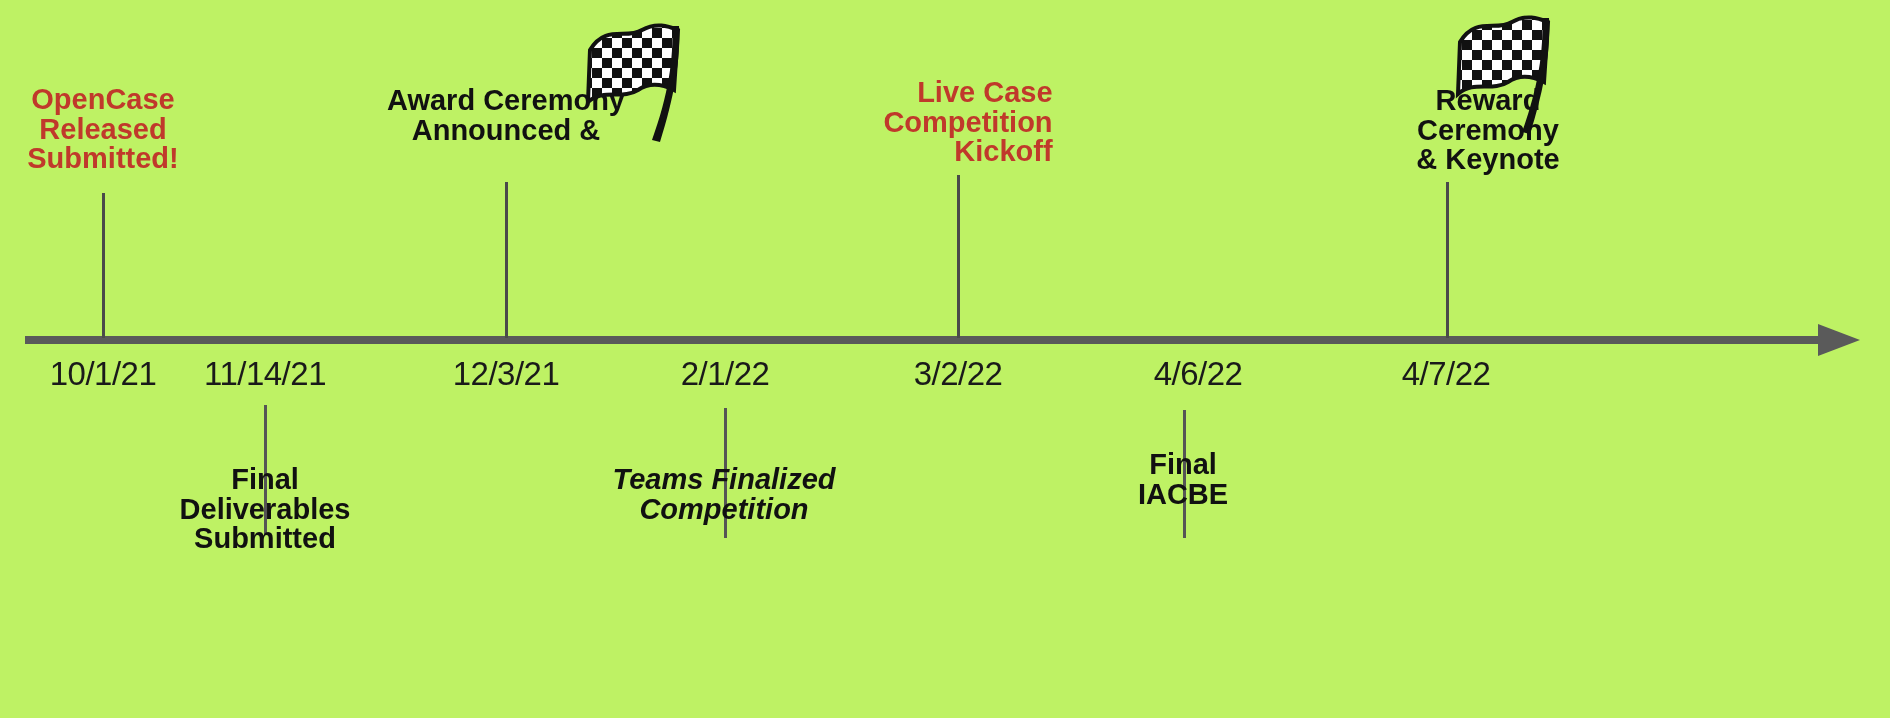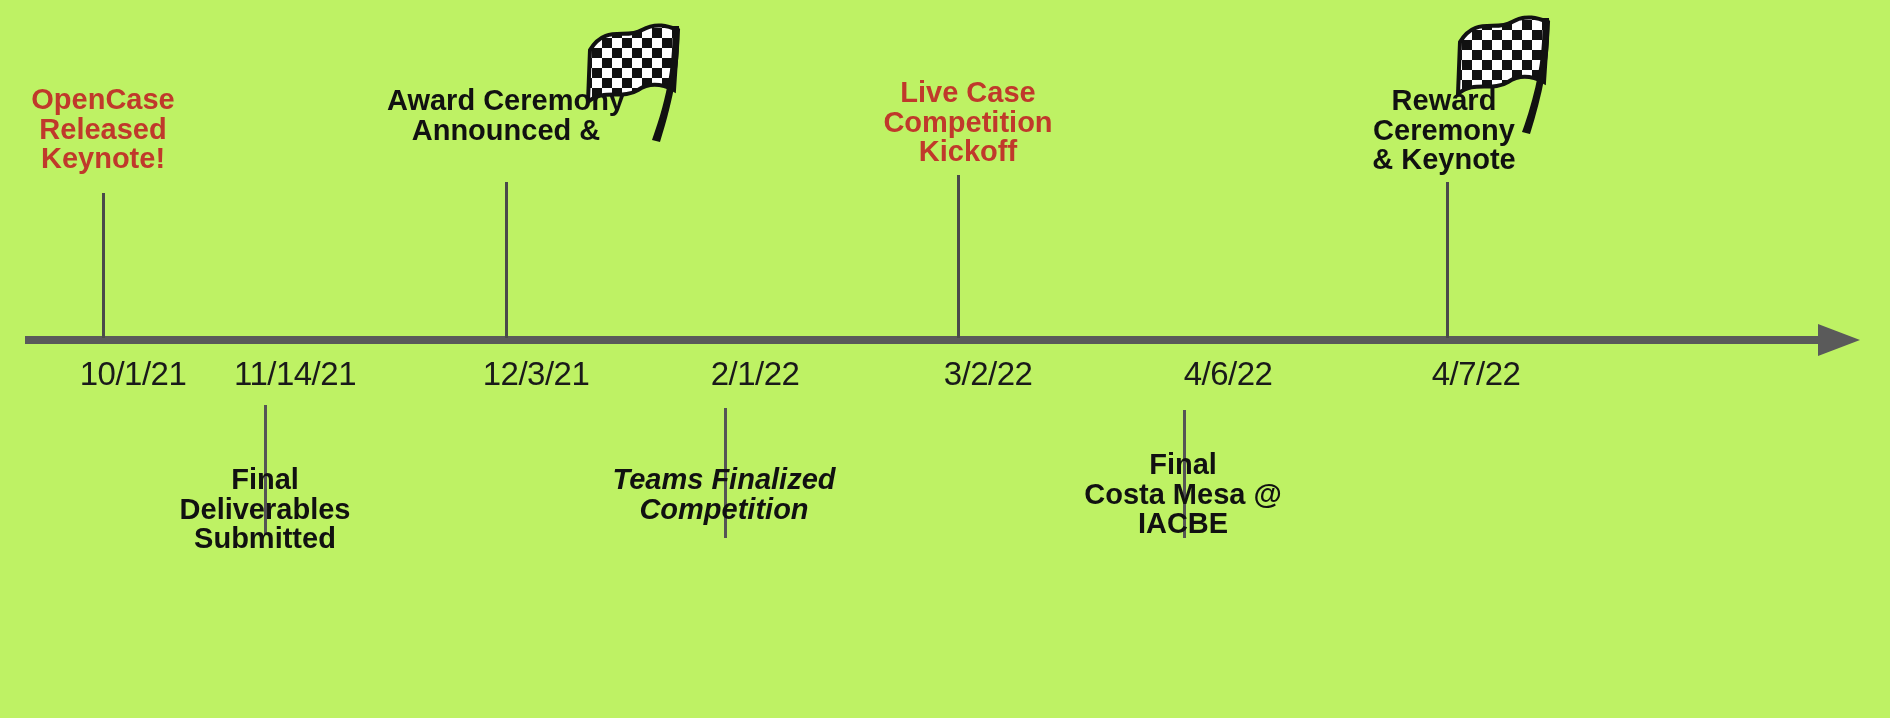--- a/index.html
+++ b/index.html
@@ -55,21 +55,20 @@
   .date-label {
     position: absolute;
     top: 355px;
     transform: translateX(-50%);
     font-family: "Liberation Sans Narrow", "Liberation Sans", sans-serif;
     font-size: 33px;
     font-weight: 400;
     color: #1a1a1a;
     white-space: nowrap;
     letter-spacing: -0.5px;
-    margin-left: 30px;
   }
 
   
   .event-label {
     position: absolute;
     transform: translateX(-50%);
     text-align: center;
     font-family: "Liberation Sans", sans-serif;
     font-weight: bold;
     font-size: 29px;
@@ -148,35 +147,35 @@
       </g>
       <path d="M8,32 C24,6 44,22 60,12 C74,4 86,8 96,12
                L92,72 C80,66 68,64 56,72 C40,82 22,70 6,84 Z" fill="none" stroke="#111111" stroke-width="4"></path>
       <path d="M97,8 C99,40 92,80 78,124 L70,122 C86,78 92,40 90,8 Z" fill="#111111"></path>
     </svg>
   </div>
 
   <div class="event-label top red" style="left:103px; top:85px;">
     <span class="ln">OpenCase</span>
     <span class="ln">Released</span>
-    <span class="ln">Keynote!</span>
+    <span class="ln">Submitted!</span>
   </div>
 
   <div class="event-label top" style="left:506px; top:86px;">
     <span class="ln">Award Ceremony</span>
     <span class="ln">Announced &amp;</span>
   </div>
 
-  <div class="event-label top red" style="left:968px; top:78px;">
+  <div class="event-label top red" style="left:968px; top:78px;text-align:right;">
     <span class="ln">Live Case</span>
     <span class="ln">Competition</span>
     <span class="ln">Kickoff</span>
   </div>
 
-  <div class="event-label top" style="left:1444px; top:86px;">
+  <div class="event-label top" style="left:1488px; top:86px;">
     <span class="ln">Reward</span>
     <span class="ln">Ceremony</span>
     <span class="ln">&amp; Keynote</span>
   </div>
 
   <div class="date-label" style="left:103px;">10/1/21</div>
   <div class="date-label" style="left:265px;">11/14/21</div>
   <div class="date-label" style="left:506px;">12/3/21</div>
   <div class="date-label" style="left:725px;">2/1/22</div>
   <div class="date-label" style="left:958px;">3/2/22</div>
@@ -189,17 +188,16 @@
     <span class="ln">Submitted</span>
   </div>
 
   <div class="event-label bottom" style="left:724px; top:465px;font-style:italic;">
     <span class="ln">Teams Finalized</span>
     <span class="ln">Competition</span>
   </div>
 
   <div class="event-label bottom" style="left:1183px; top:450px;">
     <span class="ln">Final</span>
-    <span class="ln">Costa Mesa @</span>
     <span class="ln">IACBE</span>
   </div>
 
 </div>
 
 </body></html>

